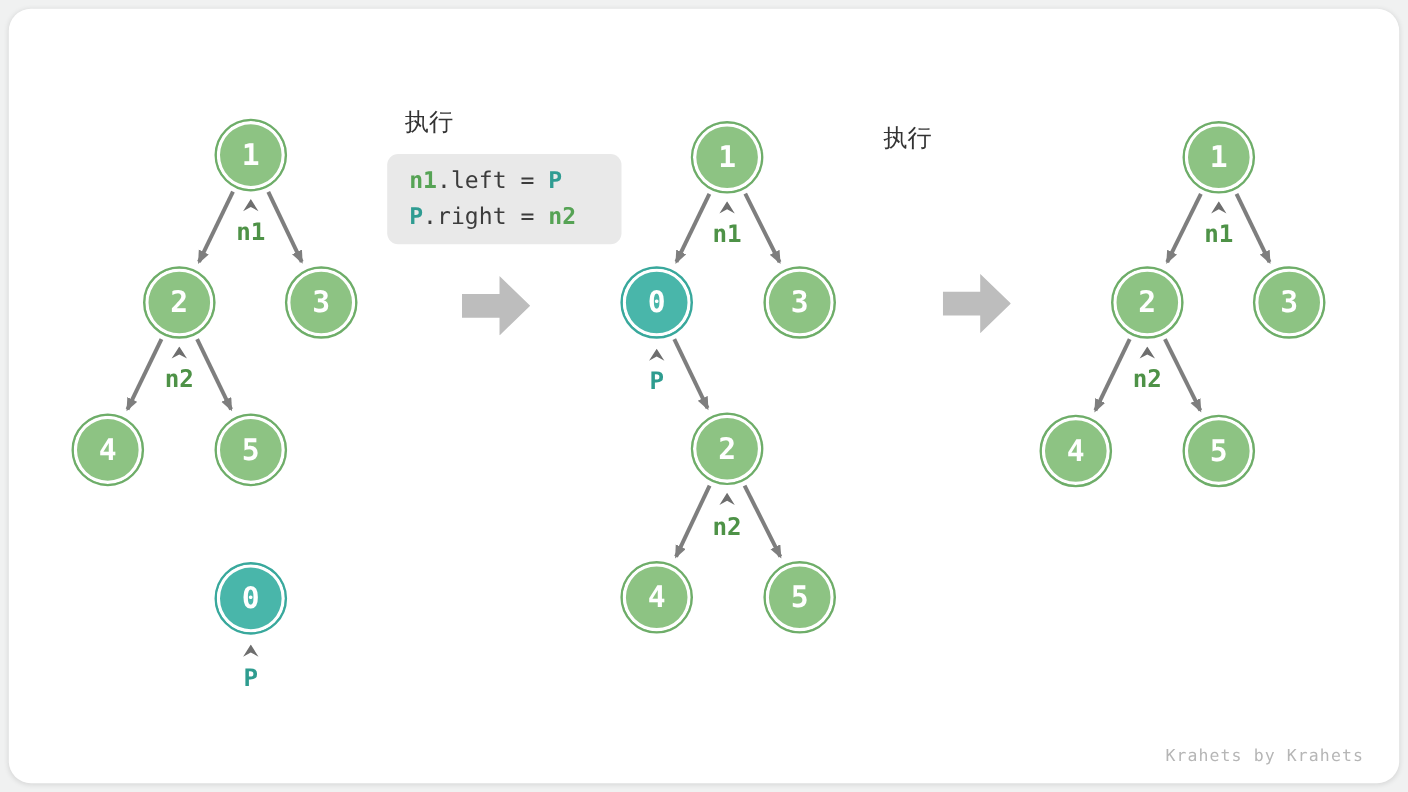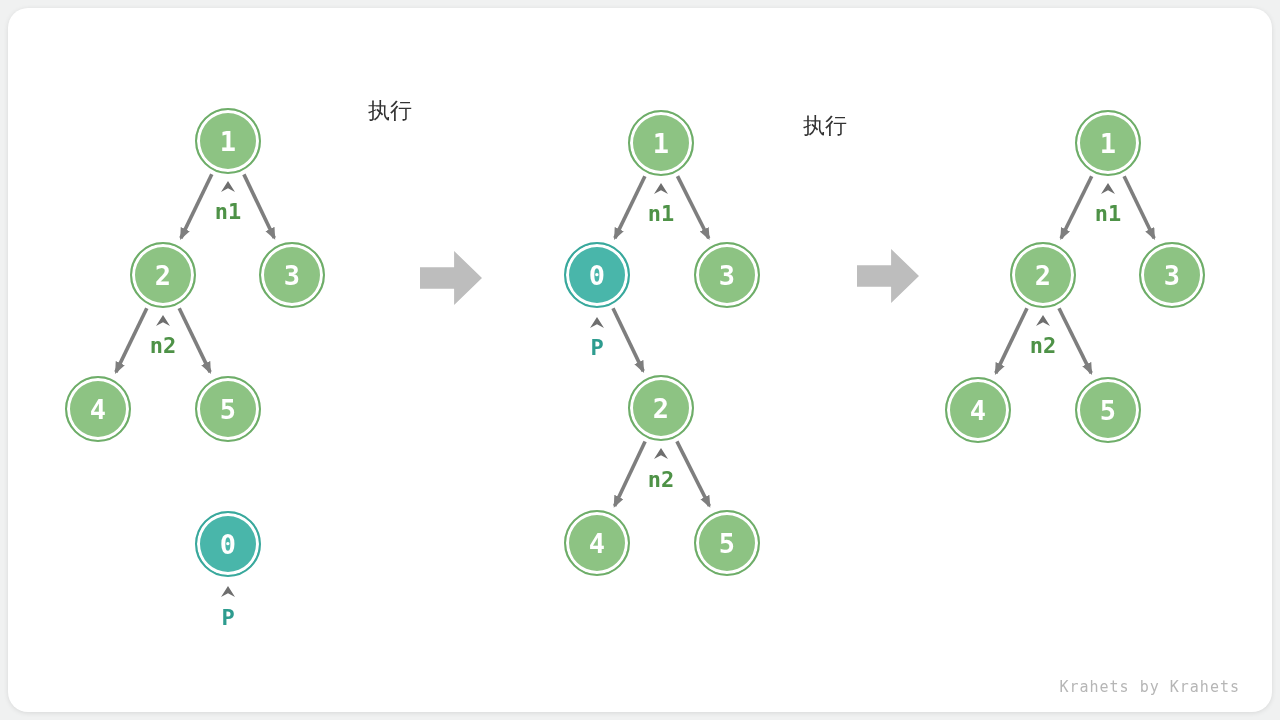--- a/index.html
+++ b/index.html
@@ -107,20 +107,21 @@
     </span>
   <div class="lbl green" style="left:123px;top:334px">n2</div>
   <span class="ptr" style="left:220px;top:586px">
       <svg viewBox="0 0 16 12" width="16" height="12">
         <path d="M8 0 L15 11 L8 7.2 L1 11 Z"></path>
       </svg>
     </span>
   <div class="lbl teal" style="left:188px;top:606px">P</div>
 
   <div class="code-heading" style="left:368px;top:96px">执行</div>
+  <div class="code-box" style="left:352px;top:140px;width:213px;height:82px"><span><span class="tok-green">n1</span><span>.left = </span><span class="tok-teal">P</span></span><br><span><span class="tok-teal">P</span><span>.right = </span><span class="tok-green">n2</span></span></div>
 
   <div class="big-arrow" style="left:420px;top:251px;width:62px;height:54px"></div>
 
   <div class="node green" style="left:628px;top:110px">1</div>
   <div class="node teal" style="left:564px;top:242px">0</div>
   <div class="node green" style="left:694px;top:242px">3</div>
   <div class="node green" style="left:628px;top:375px">2</div>
   <div class="node green" style="left:564px;top:510px">4</div>
   <div class="node green" style="left:694px;top:510px">5</div>
 

